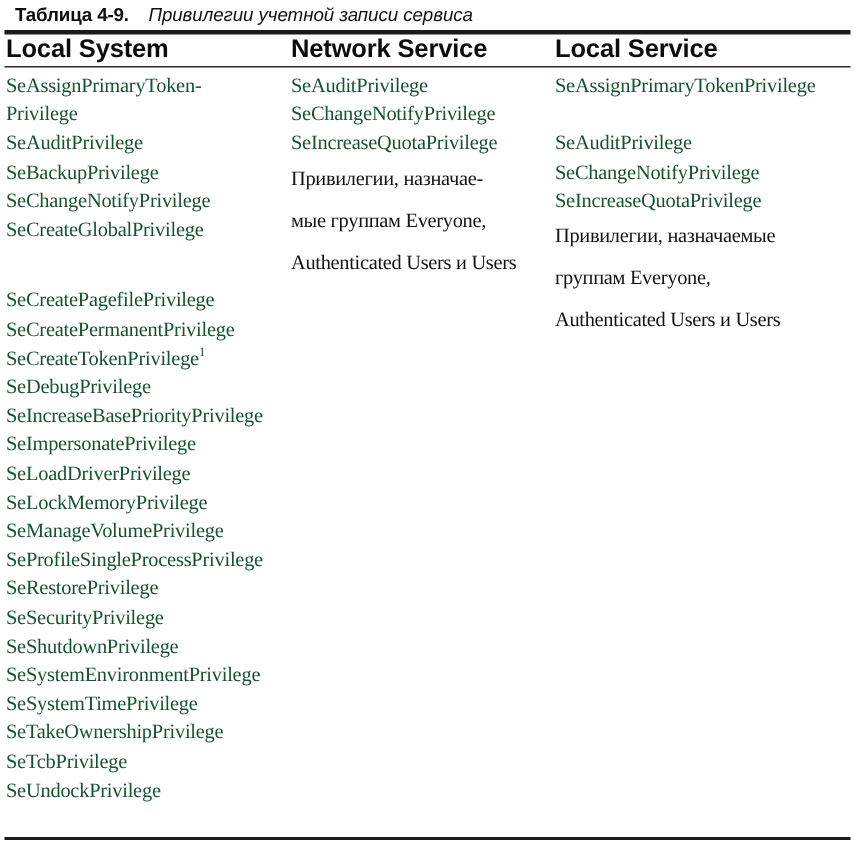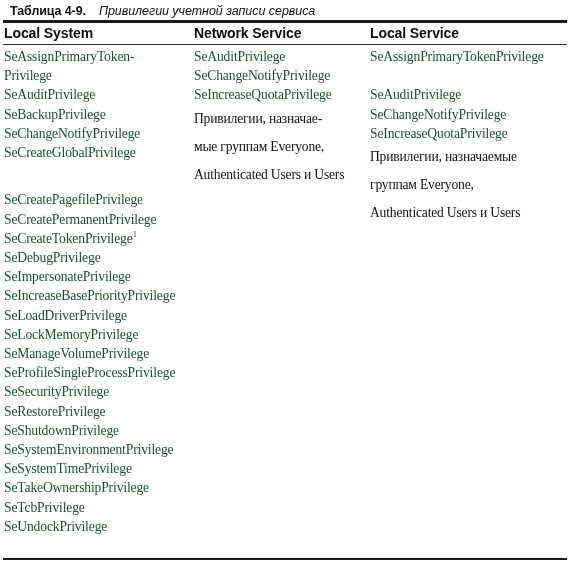--- a/index.html
+++ b/index.html
@@ -76,21 +76,21 @@
     left: 0;
     top: 25px;
     width: 570px;
     height: 18px;
   }
   .col-head {
     position: absolute;
     top: 0;
     font-family: "Liberation Sans", sans-serif;
     font-weight: bold;
-    font-size: 14px;
+    font-size: 17px;
     line-height: 16px;
     letter-spacing: -0.1px;
     color: #0d0d0d;
     white-space: nowrap;
   }
   .col-head.c1 { left: 4px; }
   .col-head.c2 { left: 194px; }
   .col-head.c3 { left: 370px; }
 
   
@@ -159,28 +159,28 @@
     <div class="entry">SeAuditPrivilege</div>
     <div class="entry">SeBackupPrivilege</div>
     <div class="entry">SeChangeNotifyPrivilege</div>
     <div class="entry">SeCreateGlobalPrivilege</div>
     <div class="gap-1"></div>
     <div class="gap-2"></div>
     <div class="entry">SeCreatePagefilePrivilege</div>
     <div class="entry">SeCreatePermanentPrivilege</div>
     <div class="entry"><span>SeCreateTokenPrivilege</span><sup>1</sup></div>
     <div class="entry">SeDebugPrivilege</div>
+    <div class="entry">SeIncreaseBasePriorityPrivilege</div>
     <div class="entry">SeImpersonatePrivilege</div>
-    <div class="entry">SeIncreaseBasePriorityPrivilege</div>
     <div class="entry">SeLoadDriverPrivilege</div>
     <div class="entry">SeLockMemoryPrivilege</div>
     <div class="entry">SeManageVolumePrivilege</div>
     <div class="entry">SeProfileSingleProcessPrivilege</div>
+    <div class="entry">SeRestorePrivilege</div>
     <div class="entry">SeSecurityPrivilege</div>
-    <div class="entry">SeRestorePrivilege</div>
     <div class="entry">SeShutdownPrivilege</div>
     <div class="entry">SeSystemEnvironmentPrivilege</div>
     <div class="entry">SeSystemTimePrivilege</div>
     <div class="entry">SeTakeOwnershipPrivilege</div>
     <div class="entry">SeTcbPrivilege</div>
     <div class="entry">SeUndockPrivilege</div>
   </div>
 
   <div class="col c2">
     <div class="entry">SeAuditPrivilege</div>

